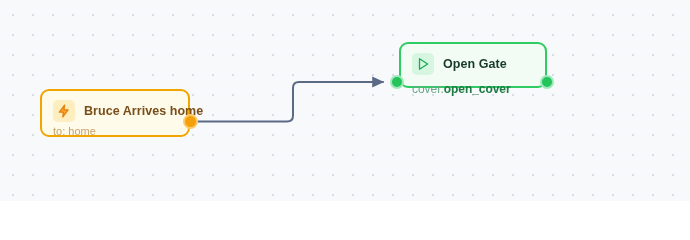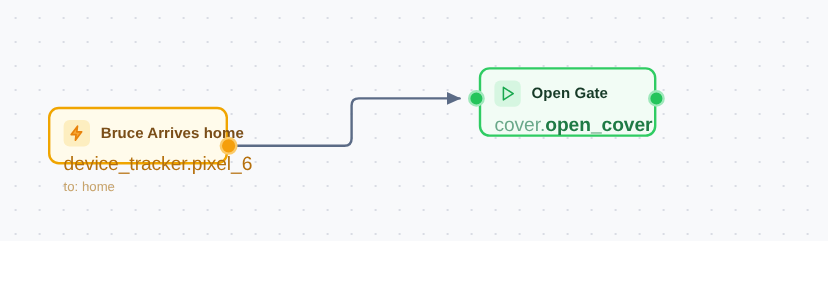--- a/index.html
+++ b/index.html
@@ -62,21 +62,21 @@
   .node-badge svg { display: block; }
 
   .node-title {
     font-size: 12.5px;
     font-weight: bold;
     letter-spacing: 0.05px;
     white-space: nowrap;
   }
 
   .node-sub1 {
-    font-size: 16px;
+    font-size: 12px;
     margin-top: 7px;
     white-space: nowrap;
     letter-spacing: -0.05px;
   }
   .node-sub1 b { font-weight: bold; }
 
   .node-sub2 {
     font-size: 11px;
     margin-top: 3px;
     white-space: nowrap;
@@ -92,23 +92,23 @@
     border-color: #f0a500;
   }
   #node-trigger .node-badge { background: #fdeec0; }
   #node-trigger .node-title { color: #7a4e18; }
   #node-trigger .node-sub1  { color: #b5700d; }
   #node-trigger .node-sub2  { color: #c7a36b; }
 
   
   #node-action {
     left: 399px;
-    top: 56px;
+    top: 42px;
     width: 148px;
-    height: 58px;
+    height: 46px;
     background: #f2fcf5;
     border-color: #2fcc63;
   }
   #node-action .node-badge { background: #d6f6e1; }
   #node-action .node-title { color: #173b28; }
   #node-action .node-sub1  { color: #1f7a45; }
   #node-action .node-sub1 .ns-dim { color: #6aa88a; font-weight: normal; }
   #node-action .node-sub2  { color: #4f7a64; }
 
   
@@ -158,21 +158,20 @@
 
   <div class="node" id="node-trigger">
     <div class="node-head">
       <span class="node-badge">
         <svg width="14" height="14" viewBox="0 0 24 24" fill="none" stroke="#e8820c" stroke-width="2.4" stroke-linecap="round" stroke-linejoin="round">
           <polygon points="13 2 4 14 11 14 10 22 19 10 12 10 13 2" fill="#f7a633" stroke="#e8820c"></polygon>
         </svg>
       </span>
       <span class="node-title">Bruce Arrives home</span>
     </div>
-    <div class="node-sub1">device_tracker.pixel_6</div>
     <div class="node-sub2">to: home</div>
   </div>
 
   <span class="port" id="port-trigger-out"></span>
 
   <div class="node" id="node-action">
     <div class="node-head">
       <span class="node-badge">
         <svg width="14" height="14" viewBox="0 0 24 24" fill="none" stroke="#1aa84f" stroke-width="2.2" stroke-linecap="round" stroke-linejoin="round">
           <polygon points="6 3 20 12 6 21 6 3"></polygon>

